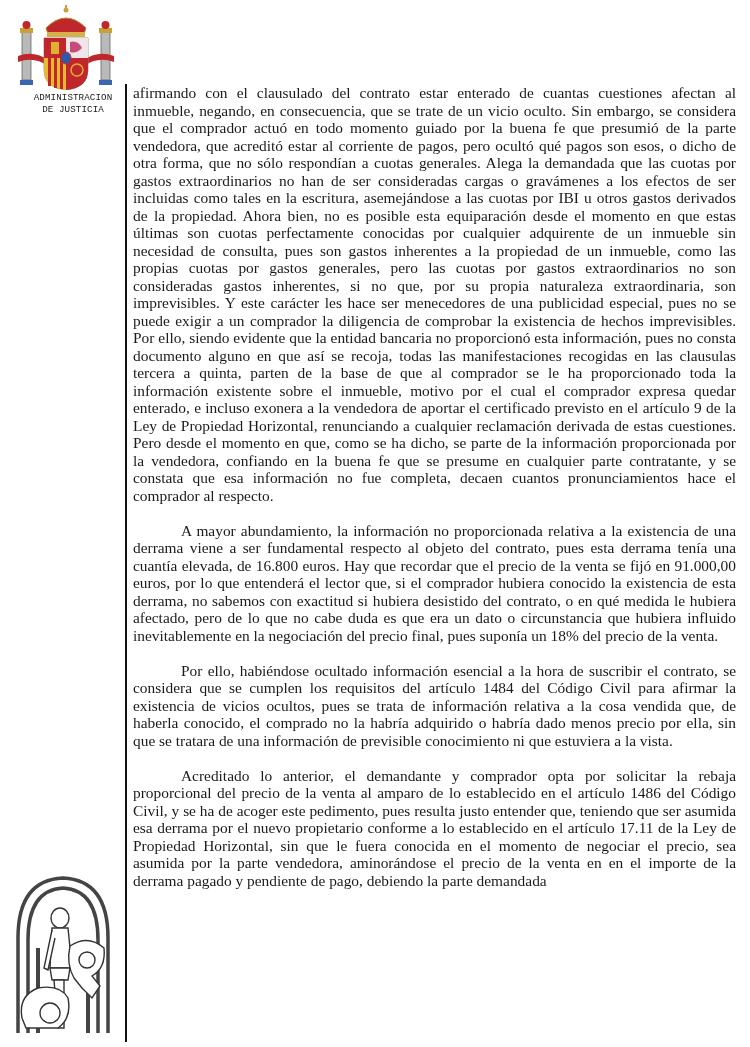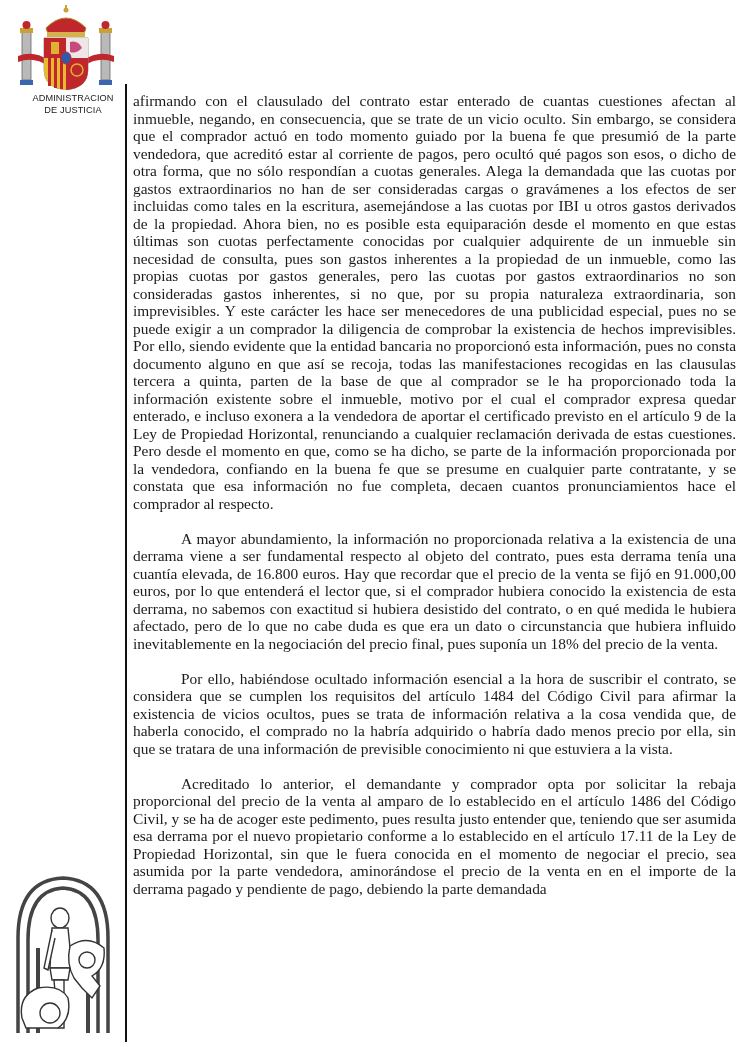--- a/index.html
+++ b/index.html
@@ -1,23 +1,23 @@
 <!DOCTYPE html>
 <html><head>
   <meta charset="utf-8">
   <style>
     html, body { margin: 0; padding: 0; background: #ffffff; }
     body { width: 750px; height: 1047px; position: relative; overflow: hidden; }
     .crest { position: absolute; left: 14px; top: 4px; width: 104px; height: 86px; }
     .crest-caption { position: absolute; left: 0; top: 92px; width: 146px; text-align: center;
-      font-family: Liberation Sans, sans-serif; font-size: 9.2px; line-height: 12px; color: #222; letter-spacing: 0.1px; }
+      font-family: Liberation Mono, monospace; font-size: 9.2px; line-height: 12px; color: #222; letter-spacing: 0.1px; }
     .vline { position: absolute; left: 125px; top: 84px; width: 2px; height: 958px; background: #111; }
     .body-text { position: absolute; left: 133px; top: 84px; width: 603px;
       font-family: "Liberation Serif", serif; font-size: 15.4px; line-height: 17.5px; color: #1a1a1a;
-      text-align: justify; margin-top: 8px; }
+      text-align: justify; }
     .body-text p { margin: 0 0 17.5px 0; }
     .body-text p.indent { text-indent: 48px; }
     .junta-logo { position: absolute; left: 8px; top: 868px; width: 110px; height: 170px; }
   </style>
 </head>
 <body>
 
 <svg class="crest" viewBox="0 0 104 86">
 
   <rect x="8" y="28" width="9" height="48" fill="#b9b9b9" stroke="#666" stroke-width="0.8"></rect>

